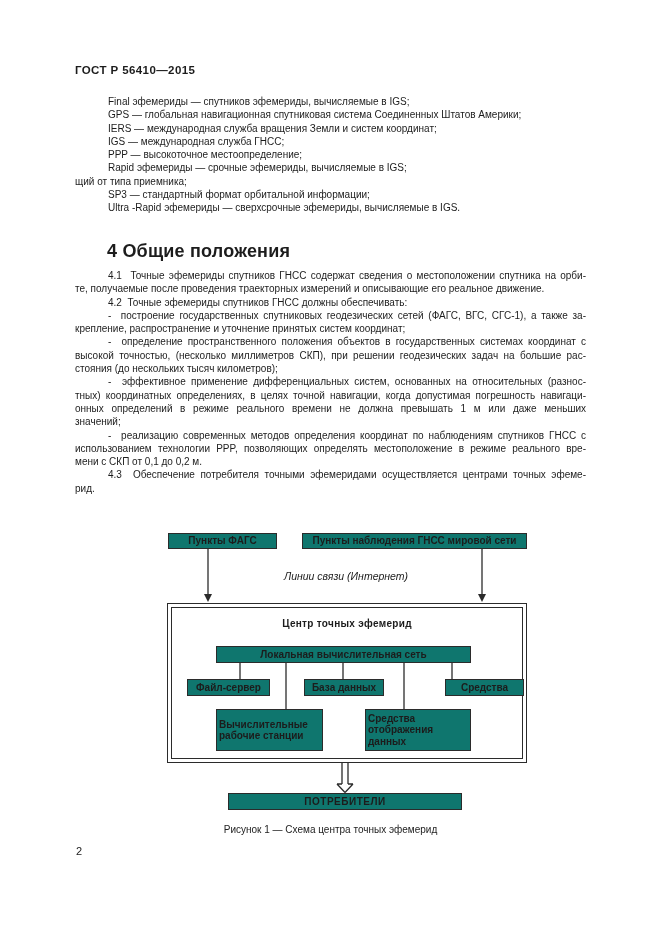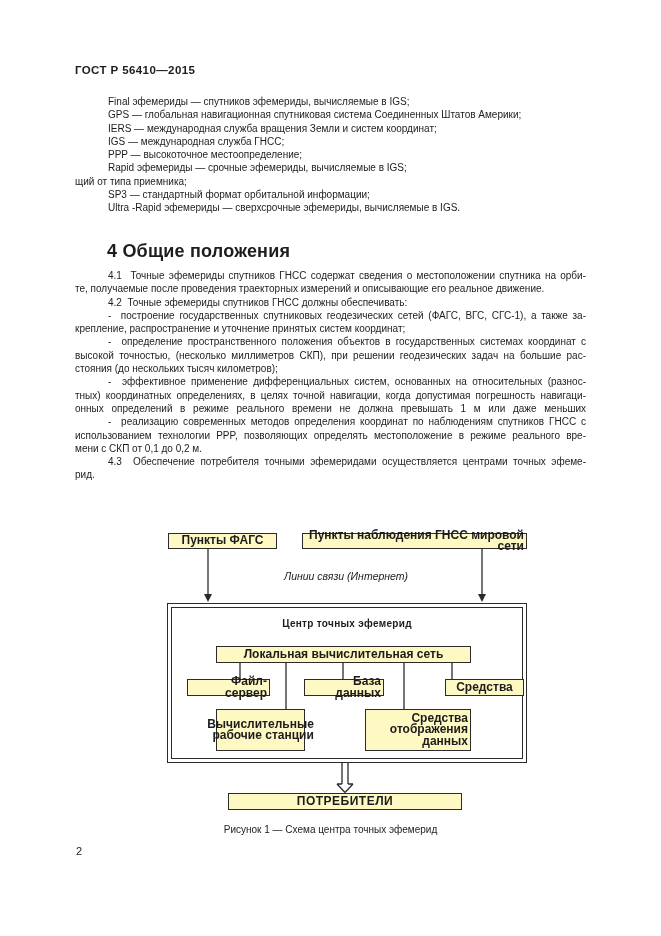--- a/index.html
+++ b/index.html
@@ -12,23 +12,23 @@
     left:75px;top:64px;font-size:11.5px;font-weight:bold;letter-spacing:.4px;
   }
   .tblock{width:511px;font-size:10px;line-height:13.3px;}
   .tblock .line{white-space:pre-wrap;}
   .tblock .just{text-align:justify;text-align-last:justify;}
   .tblock .ind{padding-left:33px;}
   .section-heading{
     left:107px;top:241px;font-size:18px;font-weight:bold;margin:0;letter-spacing:.2px;
   }
   .dbox{
-    position:absolute;box-sizing:border-box;border:1.5px solid #2b2b2b;background:#fef9c3;
-    display:flex;align-items:center;justify-content:center;text-align:right;
-    font-weight:bold;font-size:12px;line-height:11.5px;padding:1px 2px;
+    position:absolute;box-sizing:border-box;border:1.5px solid #2b2b2b;background:#0f766e;
+    display:flex;align-items:center;justify-content:center;text-align:left;
+    font-weight:bold;font-size:10px;line-height:11.5px;padding:1px 2px;
   }
   .frame{position:absolute;box-sizing:border-box;border:1.5px solid #2b2b2b;background:transparent;}
   .center-title{position:absolute;text-align:center;font-weight:bold;font-size:10px;letter-spacing:.3px;}
   .links-label{position:absolute;font-style:italic;font-size:10.5px;text-align:center;color:#222;}
   .fig-caption{position:absolute;font-size:10px;text-align:center;color:#222;}
   .page-num{position:absolute;left:76px;top:845px;font-size:11px;}
   svg.diagram-lines{position:absolute;left:0;top:525px;pointer-events:none;}
 </style>
 </head>
 <body>
@@ -54,20 +54,21 @@
   <div class="line">те, получаемые после проведения траекторных измерений и описывающие его реальное движение.</div>
   <div class="line ind">4.2  Точные эфемериды спутников ГНСС должны обеспечивать:</div>
   <div class="line ind just">-  построение государственных спутниковых геодезических сетей (ФАГС, ВГС, СГС-1), а также за-</div>
   <div class="line">крепление, распространение и уточнение принятых систем координат;</div>
   <div class="line ind just">-  определение пространственного положения объектов в государственных системах координат с</div>
   <div class="line just">высокой точностью, (несколько миллиметров СКП), при решении геодезических задач на большие рас-</div>
   <div class="line">стояния (до нескольких тысяч километров);</div>
   <div class="line ind just">-  эффективное применение дифференциальных систем, основанных на относительных (разнос-</div>
   <div class="line just">тных) координатных определениях, в целях точной навигации, когда допустимая погрешность навигаци-</div>
   <div class="line just">онных определений в режиме реального времени не должна превышать 1 м или даже меньших</div>
+  <div class="line">значений;</div>
   <div class="line ind just">-  реализацию современных методов определения координат по наблюдениям спутников ГНСС с</div>
   <div class="line just">использованием технологии PPP, позволяющих определять местоположение в режиме реального вре-</div>
   <div class="line">мени с СКП от 0,1 до 0,2 м.</div>
   <div class="line ind just">4.3  Обеспечение потребителя точными эфемеридами осуществляется центрами точных эфеме-</div>
   <div class="line">рид.</div>
 </div>
 
 <svg class="diagram-lines" width="661" height="300" viewBox="0 0 661 300">
   <g stroke="#2b2b2b" stroke-width="1.3" fill="none">
 
@@ -98,20 +99,20 @@
 <div class="frame" style="left:171px;top:607px;width:352px;height:152px;"></div>
 
 <div class="center-title" style="left:171px;top:618px;width:352px;">Центр точных эфемерид</div>
 
 <div class="dbox" style="left:216px;top:646px;width:255px;height:17px;">Локальная вычислительная сеть</div>
 
 <div class="dbox" style="left:187px;top:679px;width:83px;height:17px;">Файл-сервер</div>
 <div class="dbox" style="left:304px;top:679px;width:80px;height:17px;">База данных</div>
 <div class="dbox" style="left:445px;top:679px;width:79px;height:17px;">Средства</div>
 
-<div class="dbox" style="left:216px;top:709px;width:89px;height:42px;">Вычислительные рабочие станции</div>
+<div class="dbox" style="left:216px;top:709px;width:107px;height:42px;">Вычислительные рабочие станции</div>
 <div class="dbox" style="left:365px;top:709px;width:106px;height:42px;">Средства отображения данных</div>
 
 <div class="dbox" style="left:228px;top:793px;width:234px;height:17px;letter-spacing:.5px;">ПОТРЕБИТЕЛИ</div>
 
 <div class="fig-caption" style="left:75px;top:824px;width:511px;">Рисунок  1 — Схема центра точных эфемерид</div>
 
 <div class="page-num">2</div>
 
 </body></html>

